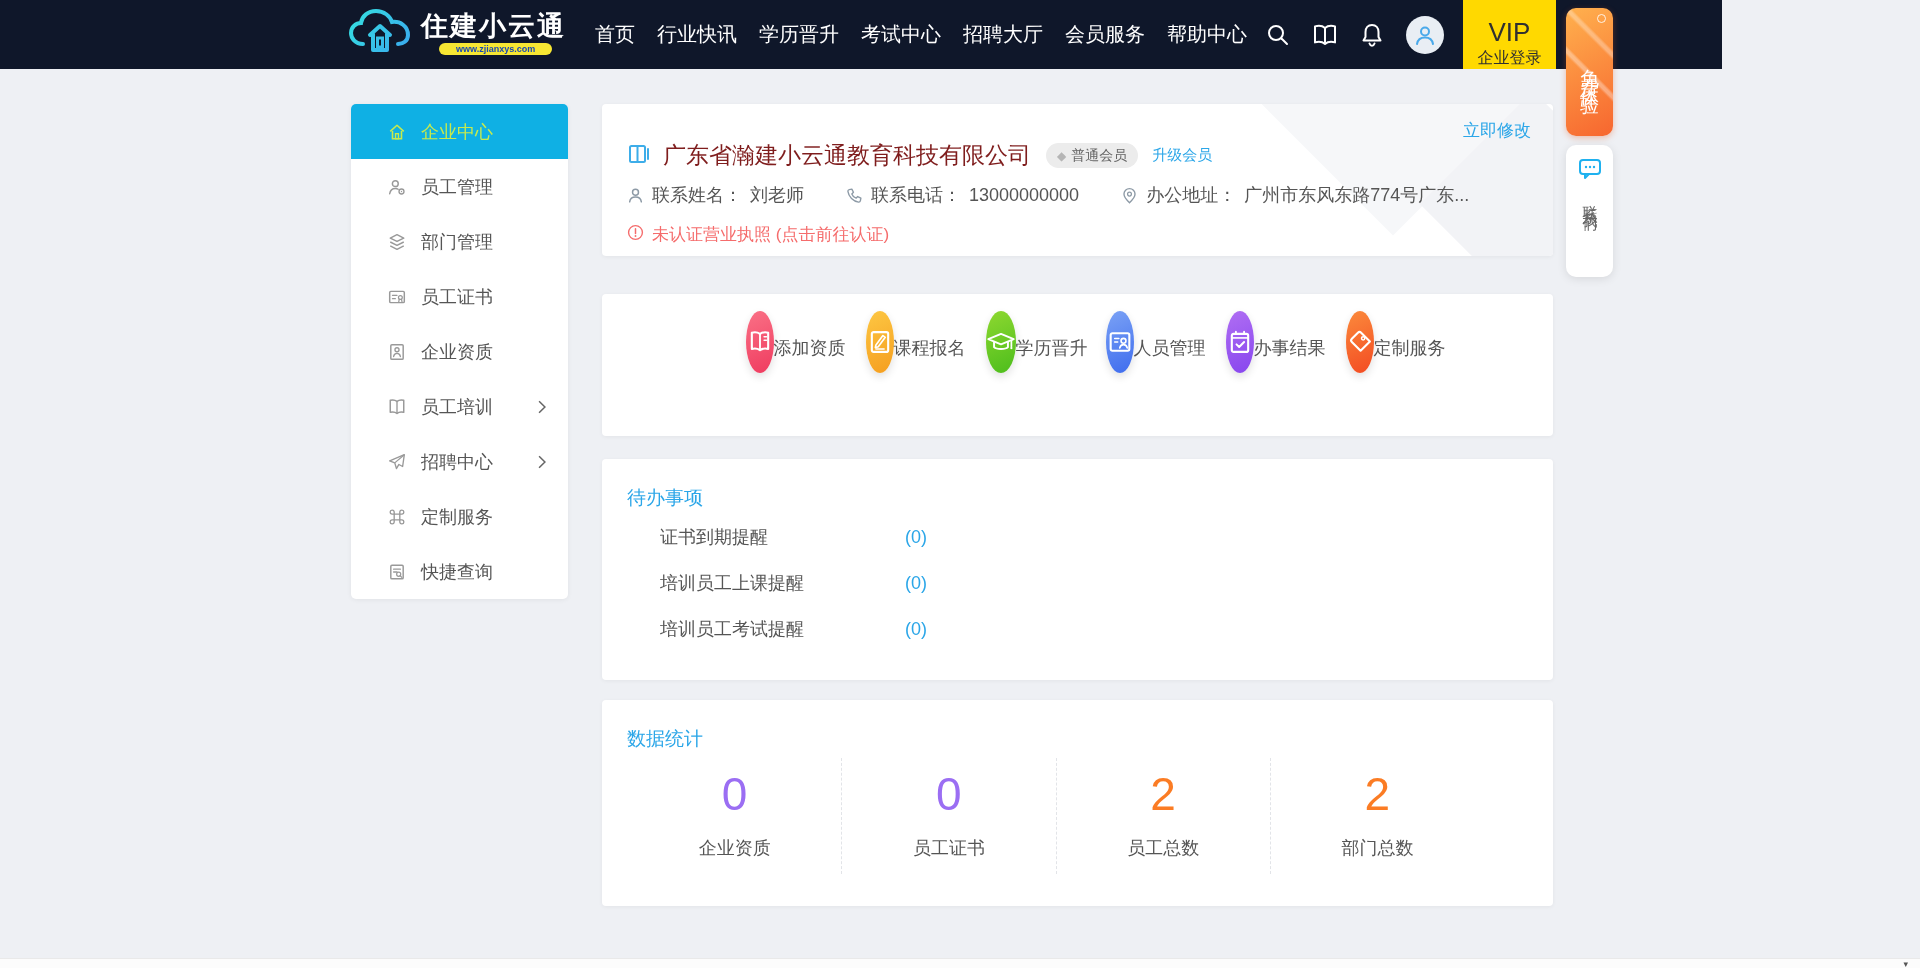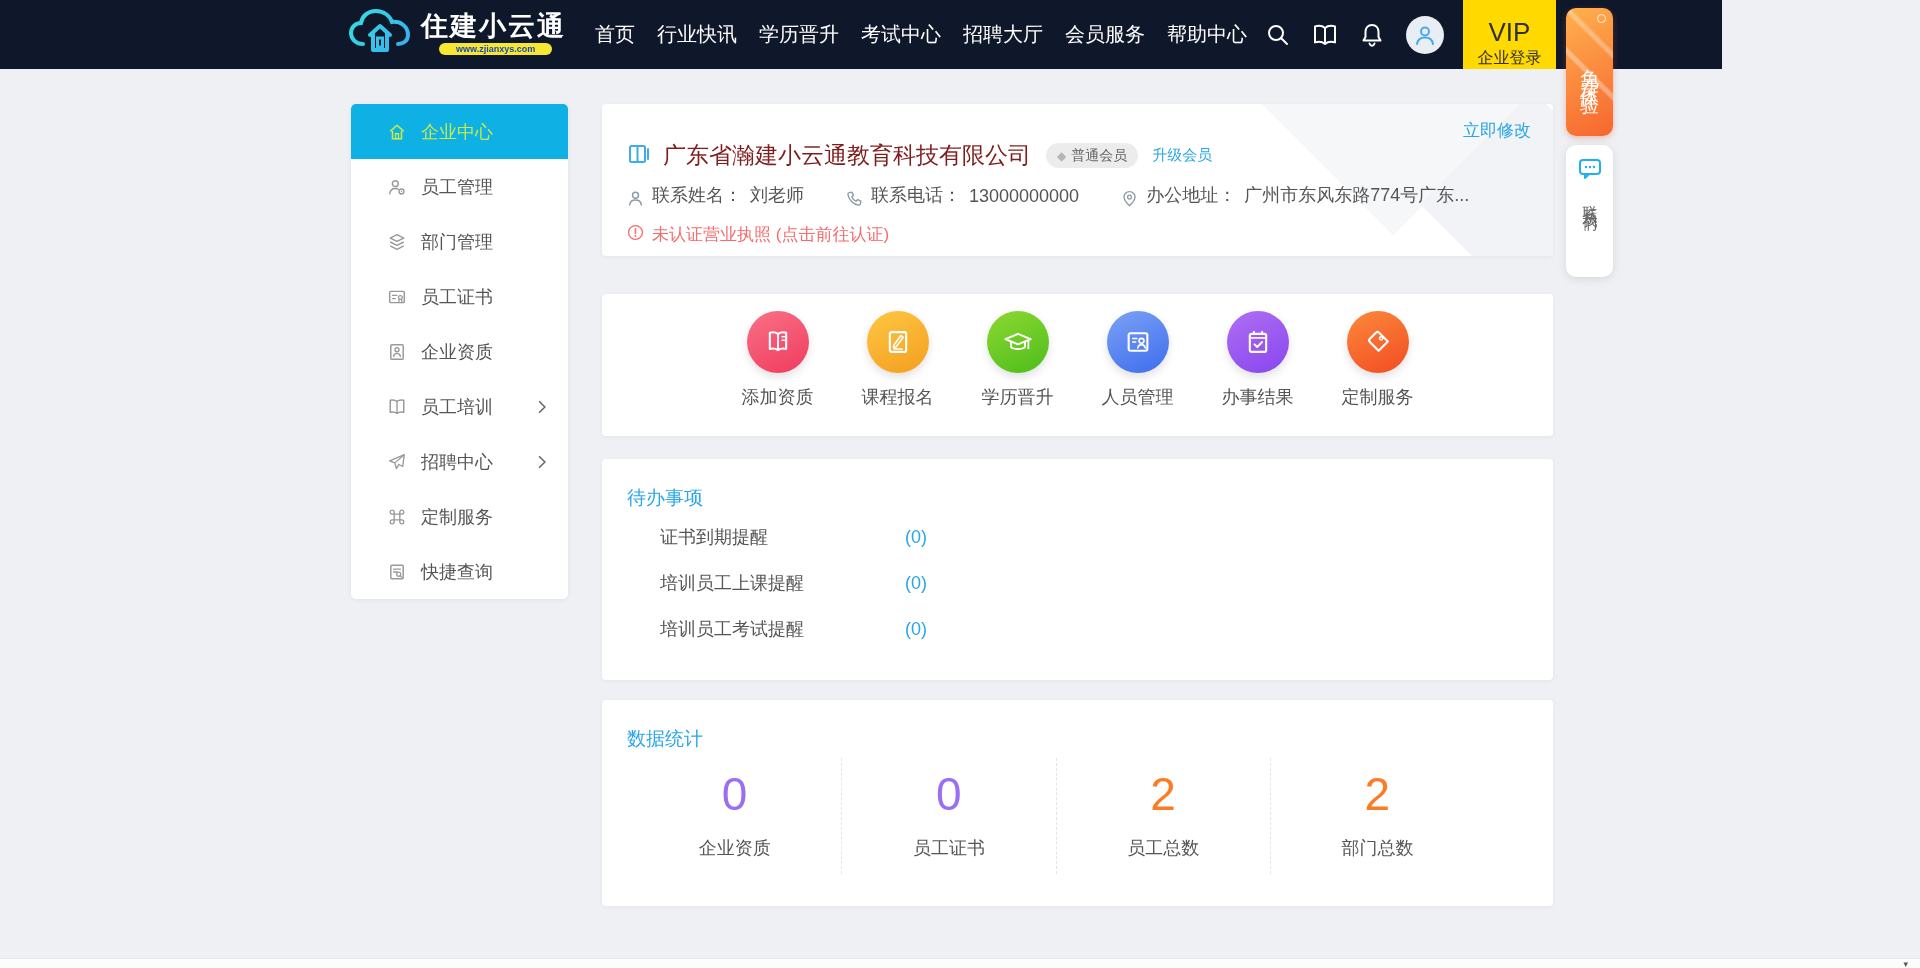--- a/index.html
+++ b/index.html
@@ -55,27 +55,27 @@
   .deco { position:absolute; background:#f6f7f9; }
   .deco1 { width:200px; height:200px; right:60px; top:-110px; transform:rotate(45deg); }
   .deco2 { width:160px; height:160px; right:-60px; top:20px; transform:rotate(45deg); background:#f2f3f6; }
   .edit-link { position:absolute; right:22px; top:15px; color:#2ba6e8; font-size:17px; cursor:pointer; z-index:2; }
   .company-row1 { position:absolute; left:25px; top:36px; display:flex; align-items:center; z-index:2; }
   .company-name { margin-left:12px; color:#7f1d1d; font-size:23px; }
   .member-badge { margin-left:15px; height:25px; background:#ececec; border-radius:13px; display:flex; align-items:center; padding:0 11px; gap:5px; color:#666; font-size:14px; }
   .member-badge .dia { color:#b5b5b5; font-size:12px; }
   .upgrade-link { margin-left:14px; color:#2ba6e8; font-size:15px; cursor:pointer; }
   .company-row2 { position:absolute; left:25px; top:79px; display:flex; align-items:center; gap:42px; font-size:18px; color:#555; z-index:2; }
-  .c-field { display:flex; align-items:flex-end; gap:8px; white-space:nowrap; }
+  .c-field { display:flex; align-items:center; gap:8px; white-space:nowrap; }
   .c-field .f-icon { color:#8d9aa6; display:flex; }
   .company-warning { position:absolute; left:25px; top:119px; display:flex; align-items:center; gap:8px; color:#f56c6c; font-size:17px; cursor:pointer; z-index:2; }
 
   
   .quick-card { top:294px; height:142px; display:flex; justify-content:center; align-items:flex-start; gap:56px; padding-top:17px; }
-  .q-item { width:64px; display:flex; flex-direction:column; align-items:center; cursor:pointer; }
+  .q-item { width:64px; display:flex; flex-direction:row; align-items:center; cursor:pointer; }
   .q-circle { width:62px; height:62px; border-radius:50%; display:flex; align-items:center; justify-content:center; box-shadow:0 4px 8px rgba(0,0,0,.12); }
   .q-label { margin-top:12px; font-size:18px; color:#555; white-space:nowrap; }
 
   
   .todo-card { top:459px; height:221px; }
   .todo-rows { position:absolute; left:58px; top:66px; display:flex; flex-direction:column; gap:22px; }
   .todo-row { display:flex; align-items:center; font-size:18px; cursor:pointer; }
   .todo-label { width:245px; color:#555; }
   .todo-count { color:#2ba6e8; }
 

